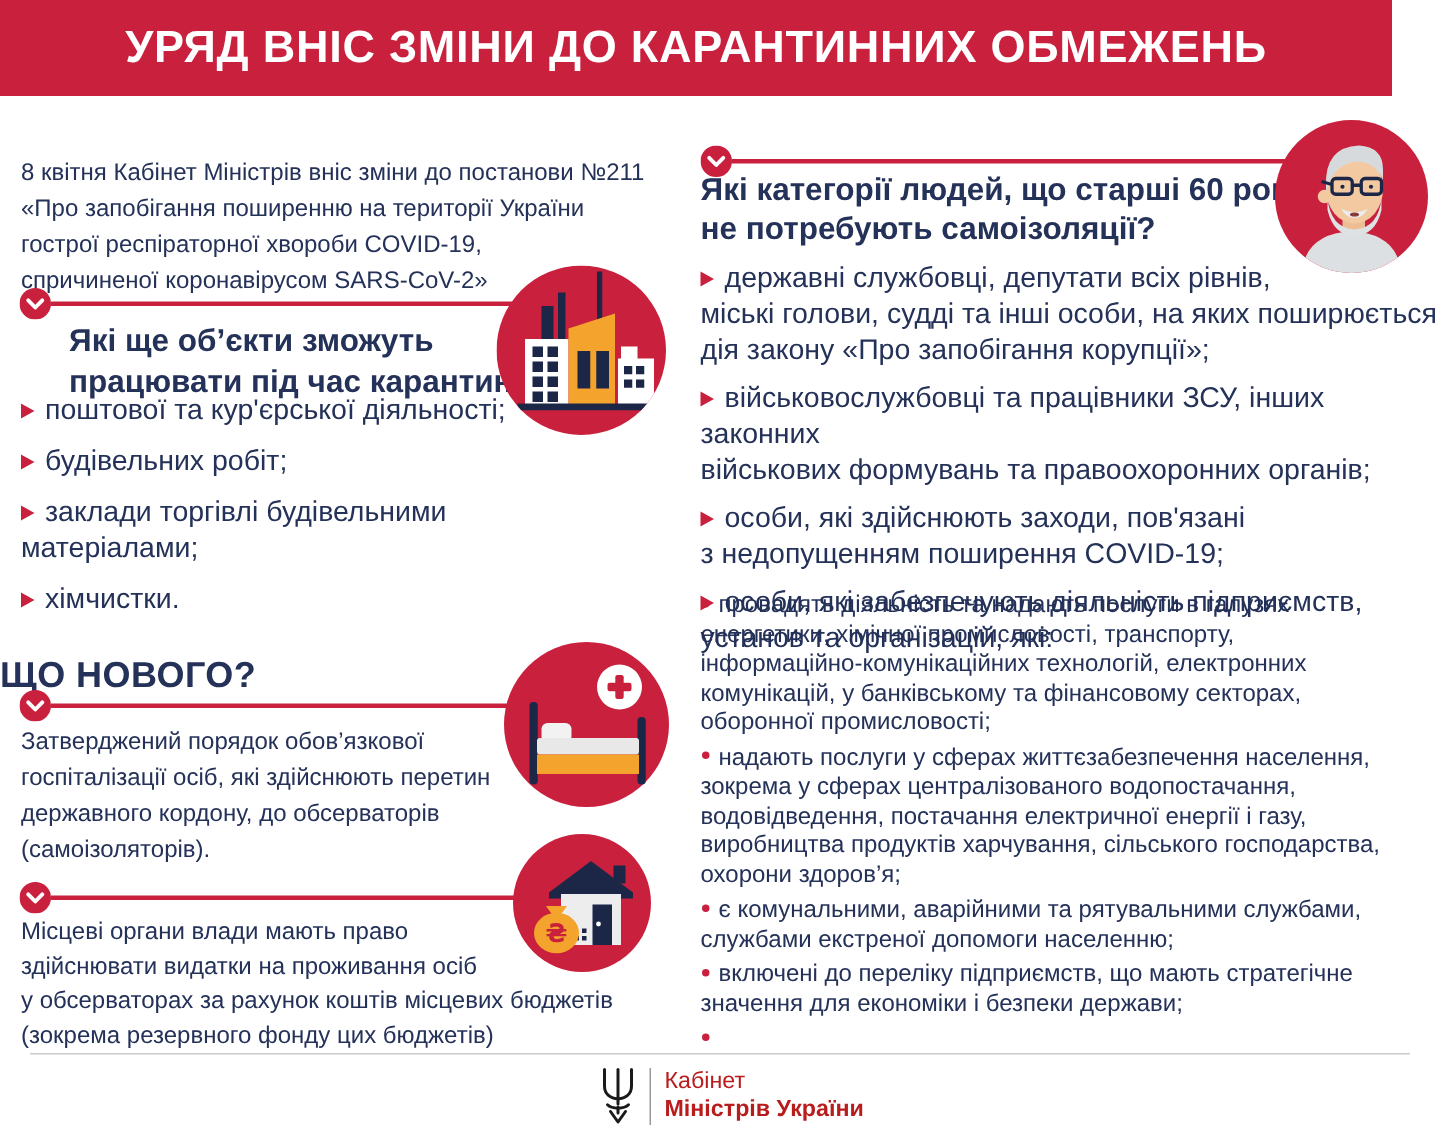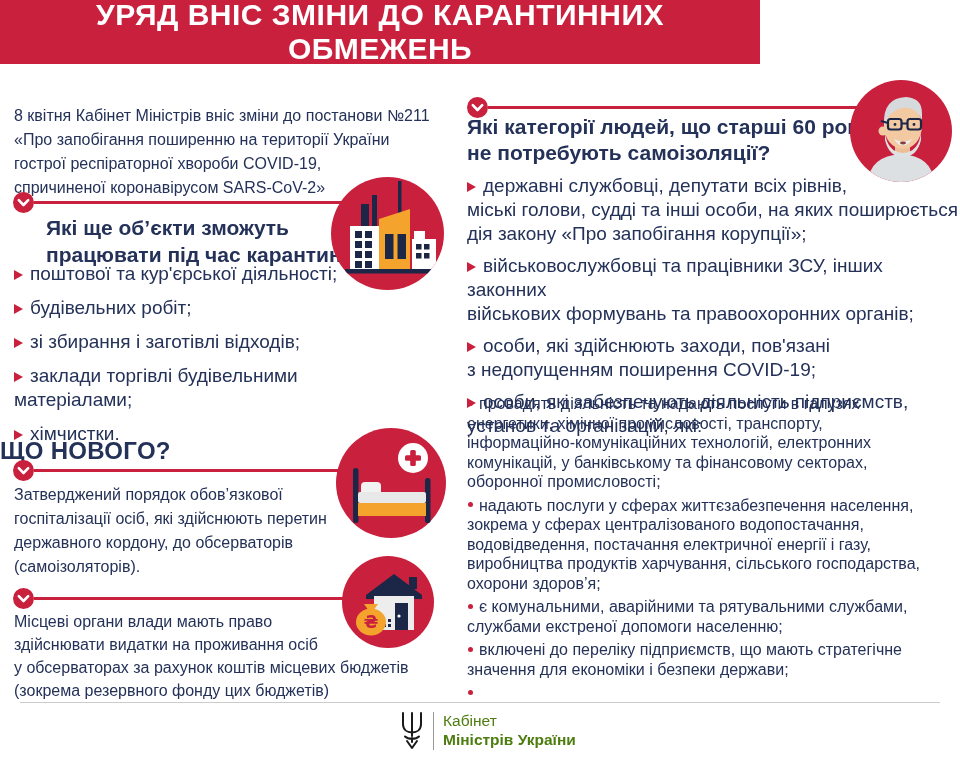--- a/index.html
+++ b/index.html
@@ -3,21 +3,21 @@
 <meta charset="utf-8">
 <style>
   * { margin:0; padding:0; box-sizing:border-box; }
   html,body { background:#e9e9e9; }
   body { font-family:"Liberation Sans", sans-serif; }
   .canvas{
     position:relative; width:960px; height:760px; background:#ffffff;
     overflow:hidden; margin:0 auto; color:#243158;
   }
   .banner{
-    position:absolute; left:0; top:0; width:760px; height:64px;
+    position:absolute; left:0; top:0; width:928px; height:64px;
     background:#C9203E; display:flex; align-items:center; justify-content:center;
   }
   .banner h1{
     color:#ffffff; font-size:30px; font-weight:bold; letter-spacing:.5px;
     white-space:pre-line; text-align:center;
   }
   .pre{ white-space:pre-line; }
   .intro{
     position:absolute; left:14px; top:104px; width:455px;
     font-size:16px; line-height:24px;
@@ -54,21 +54,21 @@
     border-left:9px solid #C9203E;
     border-top:5.5px solid transparent; border-bottom:5.5px solid transparent;
     margin-right:7px;
   }
   .dot{
     display:inline-block; width:5px; height:5px; border-radius:50%;
     background:#C9203E; vertical-align:middle; margin:0 6px 3px 1px;
   }
   .divider{ position:absolute; left:20px; top:702px; width:920px; height:1px; background:#cccccc; }
   .footer-logo{
-    position:absolute; left:399px; top:710px; display:flex; align-items:center; color:#4d7c0f;
+    position:absolute; left:399px; top:710px; display:flex; align-items:center; color:#b91c1c;
   }
   .footer-logo .emblem{ width:26px; height:42px; }
   .footer-logo .vsep{ width:1px; height:38px; background:#9a9a9a; margin:0 9px 0 8px; }
   .org-name{ font-size:15.5px; line-height:1.2; }
   .org-name .l2{ font-weight:bold; }
 </style>
 </head>
 <body>
 
 <div class="canvas">
@@ -149,21 +149,20 @@
             <rect x="93" y="76" width="5.5" height="5.5"></rect>
         </g>
         <rect x="14" y="92" width="88" height="4.5" fill="#1C2748"></rect>
       </g>
     </svg>
   </div>
 
   <div class="list" id="list-objects">
     <div class="li"><span class="tri"></span><span class="pre">поштової та кур'єрської діяльності;</span></div>
     <div class="li"><span class="tri"></span><span class="pre">будівельних робіт;</span></div>
-    <div class="li"><span class="tri"></span><span class="pre">зі збирання і заготівлі відходів;</span></div>
     <div class="li"><span class="tri"></span><span class="pre">заклади торгівлі будівельними
 матеріалами;</span></div>
     <div class="li"><span class="tri"></span><span class="pre">хімчистки.</span></div>
   </div>
 
   <h2 class="h2" id="h-whatsnew">ЩО НОВОГО?</h2>
 
   <div class="icon-circle" id="icon-bed">
     <svg viewBox="0 0 110 110">
       <circle cx="55" cy="55" r="55" fill="#C9203E"></circle>

